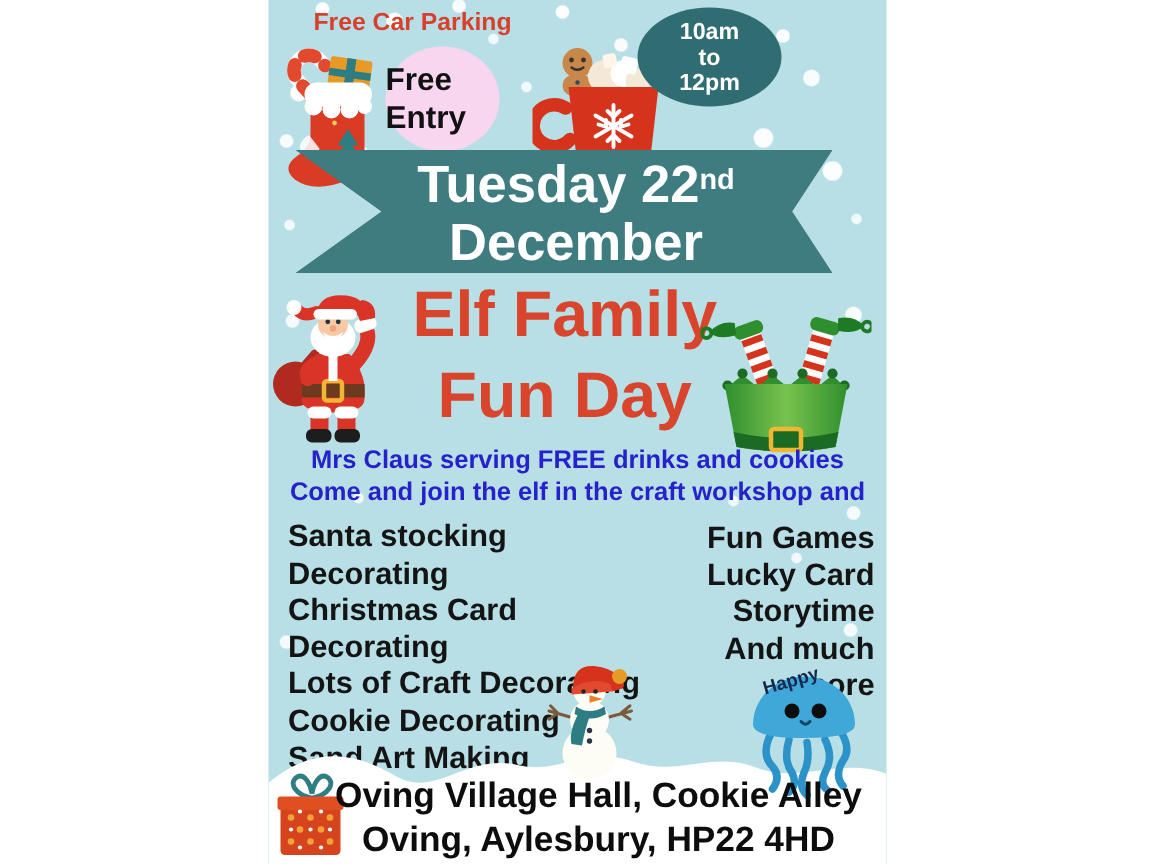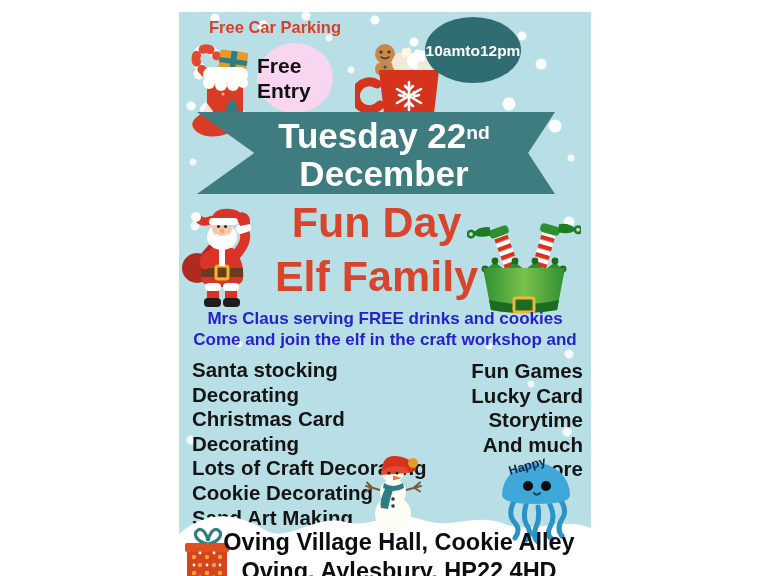--- a/index.html
+++ b/index.html
@@ -1,17 +1,17 @@
 <!DOCTYPE html>
 <html><head>
 <meta charset="utf-8">
 <style>
   html,body{margin:0;padding:0;background:#ffffff;width:768px;height:576px;overflow:hidden;
     font-family:"Liberation Sans", sans-serif;}
-  #stage{position:relative;width:768px;height:516px;background:#ffffff;margin-top:12px;}
+  #stage{position:relative;width:768px;height:516px;background:#ffffff;}
   
   #poster{position:absolute;left:179px;top:0;width:412px;height:576px;background-color:#b9dfe6;overflow:hidden;
     background-image:
       radial-gradient(circle at 36px 6px, rgba(255,255,255,.95) 4px, transparent 5px),
       radial-gradient(circle at 84px 14px, rgba(255,255,255,.95) 5px, transparent 6px),
       radial-gradient(circle at 127px 4px, rgba(255,255,255,.9) 4px, transparent 5px),
       radial-gradient(circle at 150px 26px, rgba(255,255,255,.8) 3px, transparent 4px),
       radial-gradient(circle at 196px 8px, rgba(255,255,255,.95) 4px, transparent 5px),
       radial-gradient(circle at 235px 30px, rgba(255,255,255,.9) 4px, transparent 5px),
       radial-gradient(circle at 172px 58px, rgba(255,255,255,.8) 3px, transparent 4px),
@@ -34,21 +34,21 @@
       radial-gradient(circle at 12px 428px, rgba(255,255,255,.85) 4px, transparent 5px),
       radial-gradient(circle at 388px 420px, rgba(255,255,255,.85) 4px, transparent 5px);
   }
   .abs{position:absolute;}
   
   #parking{left:12px;top:6px;width:168px;text-align:center;font-size:16.5px;font-weight:bold;color:#d6402c;}
   #entry-badge{left:78px;top:31px;width:76px;height:70px;border-radius:50%;background:#f8d6f0;
     display:flex;flex-direction:column;align-items:flex-start;justify-content:center;
     font-size:21px;font-weight:bold;color:#111;line-height:25px;}
   #time-badge{left:246px;top:5px;width:96px;height:66px;border-radius:50%;background:#2f6d72;
-    display:flex;flex-direction:row;align-items:center;justify-content:center;
+    display:flex;flex-direction:column;align-items:center;justify-content:center;
     font-size:15.5px;font-weight:bold;color:#fff;line-height:17px;}
   
   #banner{left:18px;top:100px;width:358px;height:82px;background:#3e7c80;
     clip-path:polygon(0% 0%,100% 0%,92.5% 50%,100% 100%,0% 100%,16% 50%);
     display:flex;flex-direction:column;align-items:center;justify-content:center;
     color:#fff;font-weight:bold;font-size:35px;line-height:39px;text-align:left;
     padding-left:30px;padding-right:14px;box-sizing:border-box;}
   #banner sup{font-size:0.55em;vertical-align:0.45em;}
   
   #title{left:85px;top:183px;width:225px;text-align:center;color:#d8452c;
@@ -165,22 +165,22 @@
         <circle cx="44.5" cy="30.5" r="1.6" fill="#223344"></circle>
       <circle cx="41" cy="35" r="2.2" fill="#eda57f"></circle>
       <path d="M34 37 q7 6 14 0 q-3 7 -7 7 t-7 -7z" fill="#ffffff"></path>
       <path d="M30 25 q2 -14 20 -12 q14 2 10 12 l-4 2 H32z" fill="#da3327"></path>
       <path d="M30 24 q-9 4 -13 -2" stroke="#da3327" stroke-width="8" fill="none" stroke-linecap="round"></path>
       <circle cx="15" cy="21" r="5" fill="#ffffff"></circle>
       <rect x="28" y="22" width="29" height="7" rx="3.5" fill="#ffffff"></rect>
     </svg>
 
     <div id="title" class="abs">
+      <div>Elf Family</div>
       <div>Fun Day</div>
-      <div>Elf Family</div>
     </div>
 
     <svg class="abs icon" style="left:288px;top:206px" width="114" height="98" viewBox="0 0 114 98">
       <defs>
         <pattern id="stripes" width="9" height="9" patternUnits="userSpaceOnUse">
           <rect width="9" height="9" fill="#ffffff"></rect>
             <rect width="9" height="4.5" fill="#d5331c"></rect>
         </pattern>
         <linearGradient id="bucket" x1="0" y1="0" x2="1" y2="0">
           <stop offset="0" stop-color="#2f8f2f"></stop>

